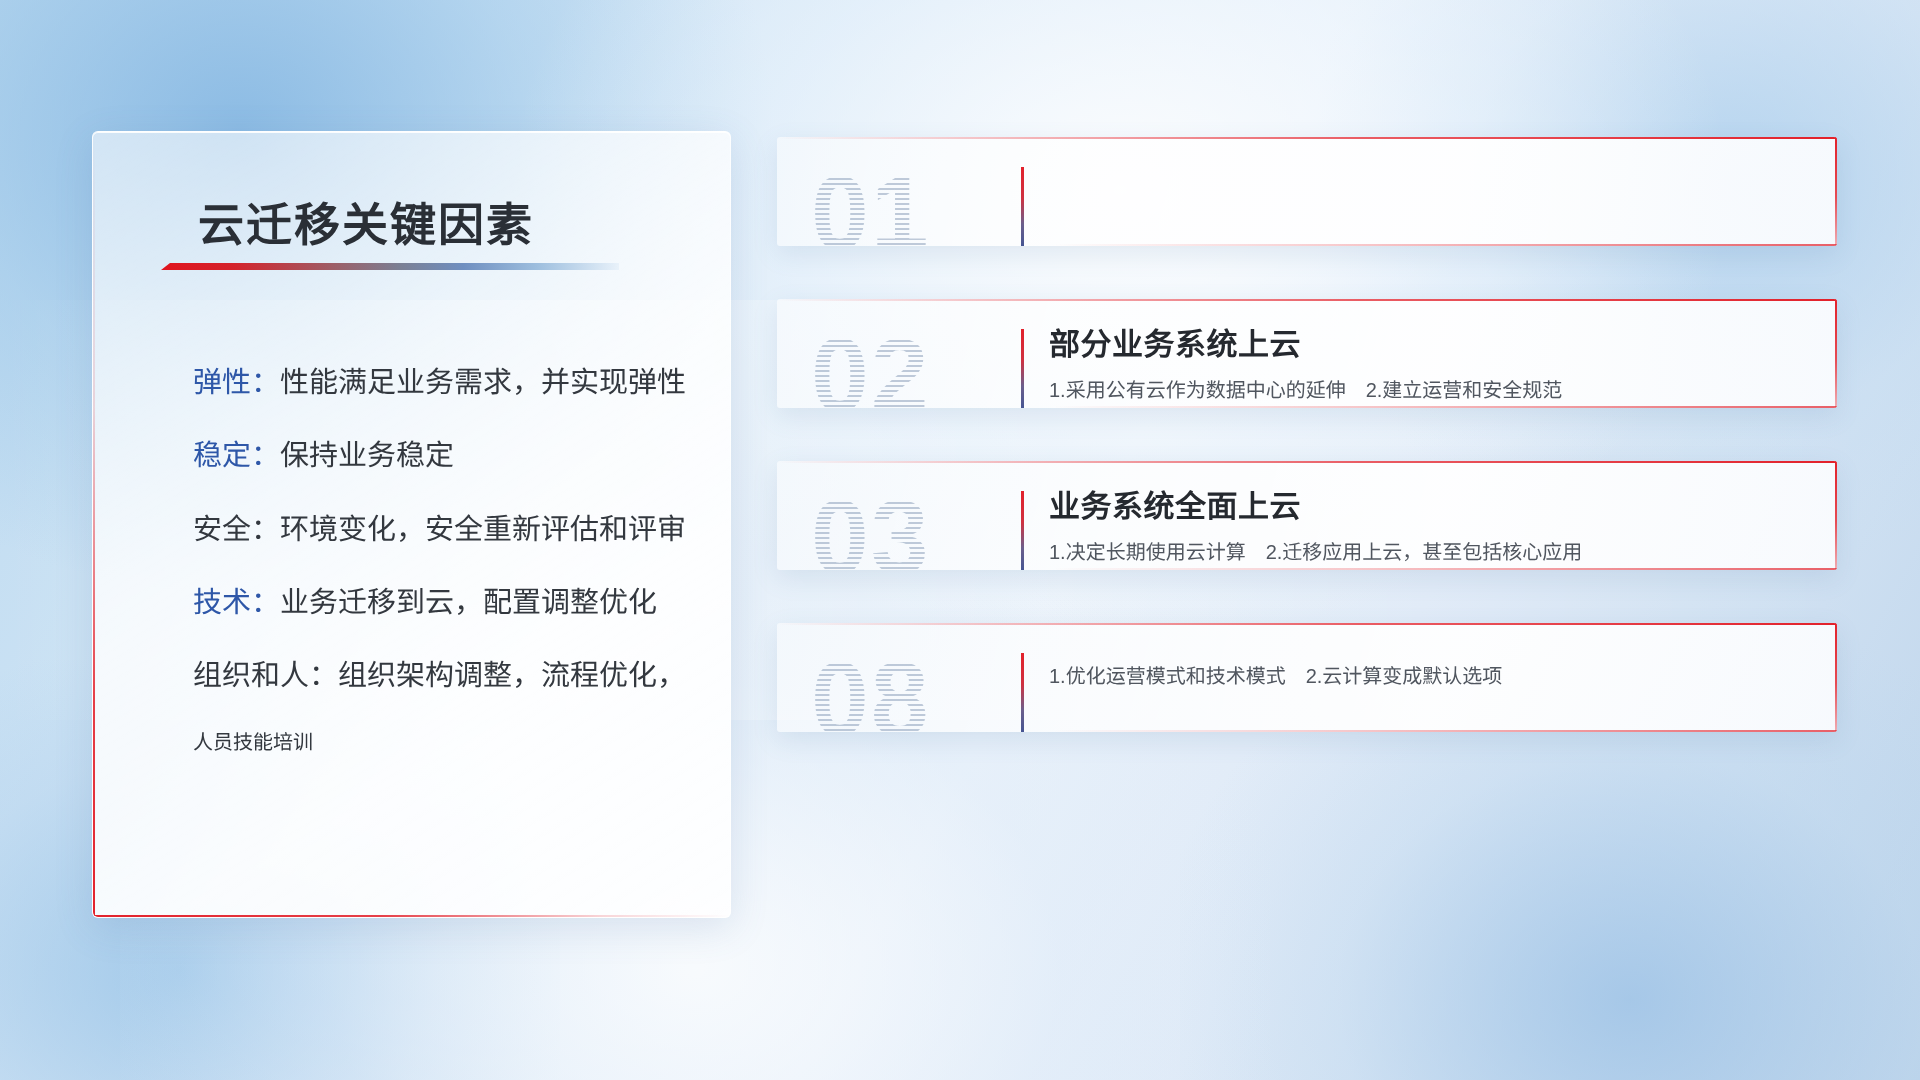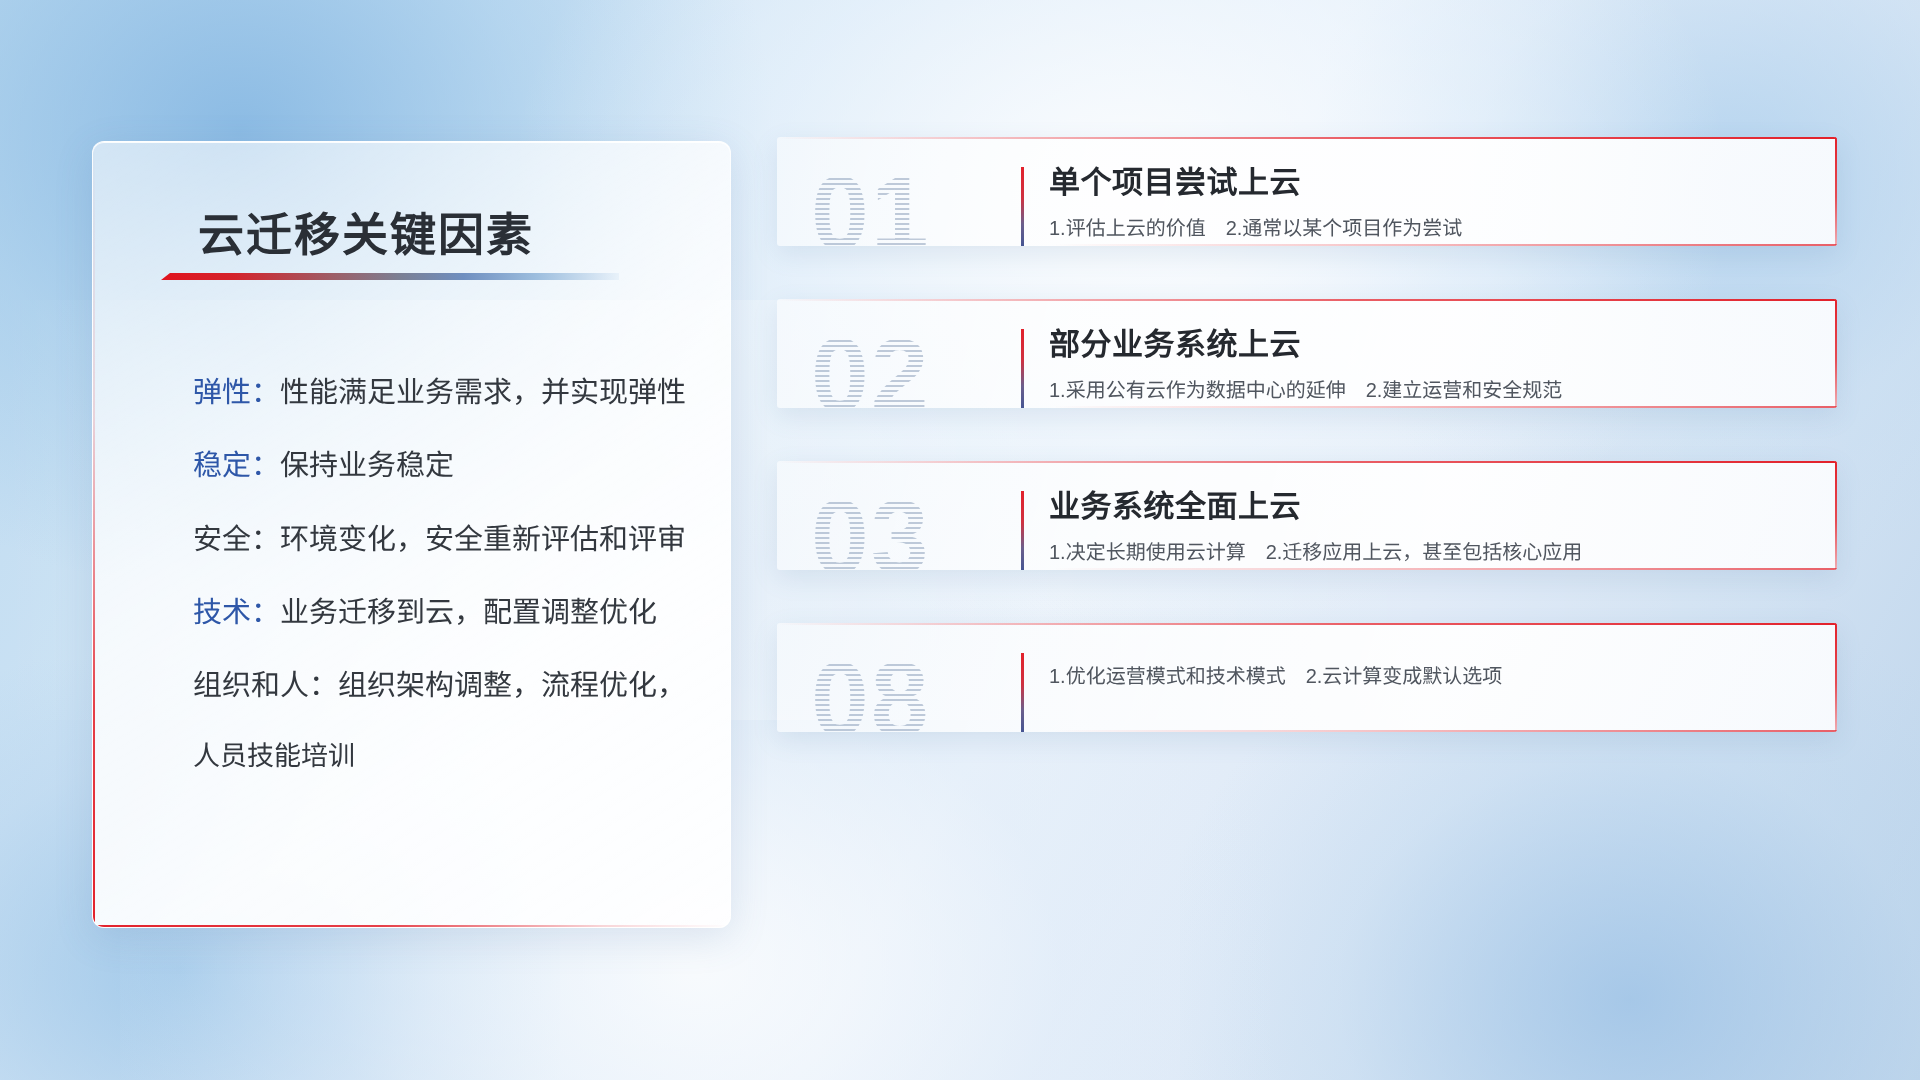--- a/index.html
+++ b/index.html
@@ -23,22 +23,22 @@
   .bg-glow-d{position:absolute;left:120px;bottom:-340px;width:1150px;height:820px;
     background:radial-gradient(ellipse at 50% 45%,rgba(255,255,255,.72) 0%,rgba(226,238,250,.38) 45%,rgba(226,238,250,0) 75%);}
   .bg-glow-e{position:absolute;right:-160px;bottom:-300px;width:900px;height:760px;
     background:radial-gradient(ellipse at 50% 50%,rgba(150,190,228,.70) 0%,rgba(186,214,238,.32) 46%,rgba(210,230,246,0) 76%);}
   .bg-glow-f{position:absolute;left:-200px;bottom:-200px;width:760px;height:620px;
     background:radial-gradient(ellipse at 50% 50%,rgba(131,183,226,.60) 0%,rgba(170,203,234,.28) 48%,rgba(200,224,244,0) 76%);}
   .bg-sheen{position:absolute;left:0;top:300px;width:1920px;height:420px;
     background:linear-gradient(90deg,rgba(255,255,255,0) 0%,rgba(255,255,255,.30) 30%,rgba(255,255,255,.12) 55%,rgba(255,255,255,0) 100%);}
 
   
-  .left-card{position:absolute;left:92px;top:141px;width:637px;height:785px;
-    border-radius:12px;
+  .left-card{position:absolute;left:92px;top:131px;width:637px;height:785px;
+    border-radius:6px;
     background:linear-gradient(150deg,rgba(255,255,255,.55) 0%,rgba(255,255,255,.78) 40%,rgba(255,255,255,.92) 72%,rgba(255,255,255,.85) 100%);
     border:1px solid rgba(255,255,255,.85);
     box-shadow:0 10px 38px rgba(80,120,170,.16),inset 0 1px 0 rgba(255,255,255,.9);
     overflow:hidden;text-decoration:underline;}
   .left-card .edge-red{position:absolute;left:0;top:0;width:2px;height:100%;
     background:linear-gradient(180deg,rgba(226,30,40,0) 0%,rgba(226,30,40,.15) 35%,rgba(226,30,40,.85) 72%,#e2222c 100%);}
   .left-card .edge-red-b{position:absolute;left:0;bottom:0;width:100%;height:2px;
     background:linear-gradient(90deg,#e2222c 0%,rgba(226,30,40,.85) 45%,rgba(226,30,40,.18) 80%,rgba(226,30,40,0) 100%);}
 
   .panel-title{position:absolute;left:105px;top:56px;
@@ -47,21 +47,21 @@
     background:linear-gradient(90deg,#e0131e 0%,#d4232c 16%,#9c5f68 38%,#7b7f93 52%,#6f8fc0 66%,#9dbede 82%,rgba(200,222,242,.25) 100%);
     clip-path:polygon(9px 0,100% 0,100% 100%,0 100%);}
 
   .kv-list{position:absolute;left:100px;top:232px;right:30px;}
   .kv-row{display:block;margin-bottom:37px;white-space:nowrap;line-height:1.25;}
   .kv-row:last-child{margin-bottom:0;}
   .kv-key{font-size:29px;font-weight:400;}
   .kv-key.accent{color:#2e57a8;}
   .kv-key.plain{color:#33383f;text-align:center;}
   .kv-val{font-size:29px;font-weight:400;color:#33383f;}
-  .kv-cont{display:block;font-size:27px;color:#33383f;margin-top:37px;white-space:nowrap;}
+  .kv-cont{display:block;font-size:20px;color:#33383f;margin-top:37px;white-space:nowrap;}
 
   
   .steps{position:absolute;left:777px;top:137px;width:1060px;}
   .step{position:relative;height:109px;margin-bottom:53px;border-radius:3px;
     background:linear-gradient(105deg,rgba(255,255,255,.50) 0%,rgba(255,255,255,.80) 30%,rgba(255,255,255,.95) 62%,rgba(252,253,255,.90) 100%);
     box-shadow:0 8px 26px rgba(86,124,172,.14);
     overflow:hidden;}
   .step:last-child{margin-bottom:0;}
   .step .top-line{position:absolute;left:0;top:0;width:100%;height:2px;
     background:linear-gradient(90deg,rgba(226,30,40,0) 0%,rgba(226,30,40,.30) 22%,rgba(226,30,40,.72) 55%,#e2212b 100%);}
@@ -133,24 +133,20 @@
   </div>
 
   <div class="steps">
 
     <div class="step">
       <div class="top-line"></div>
       <div class="right-line"></div>
       <div class="bottom-line"></div>
       <div class="step-num">01</div>
       <div class="step-divider"></div>
-      <div class="step-body">
-        <div class="step-title">单个项目尝试上云</div>
-        <div class="step-desc">1.评估上云的价值　2.通常以某个项目作为尝试</div>
-      </div>
     </div>
 
     <div class="step">
       <div class="top-line"></div>
       <div class="right-line"></div>
       <div class="bottom-line"></div>
       <div class="step-num">02</div>
       <div class="step-divider"></div>
       <div class="step-body">
         <div class="step-title">部分业务系统上云</div>

